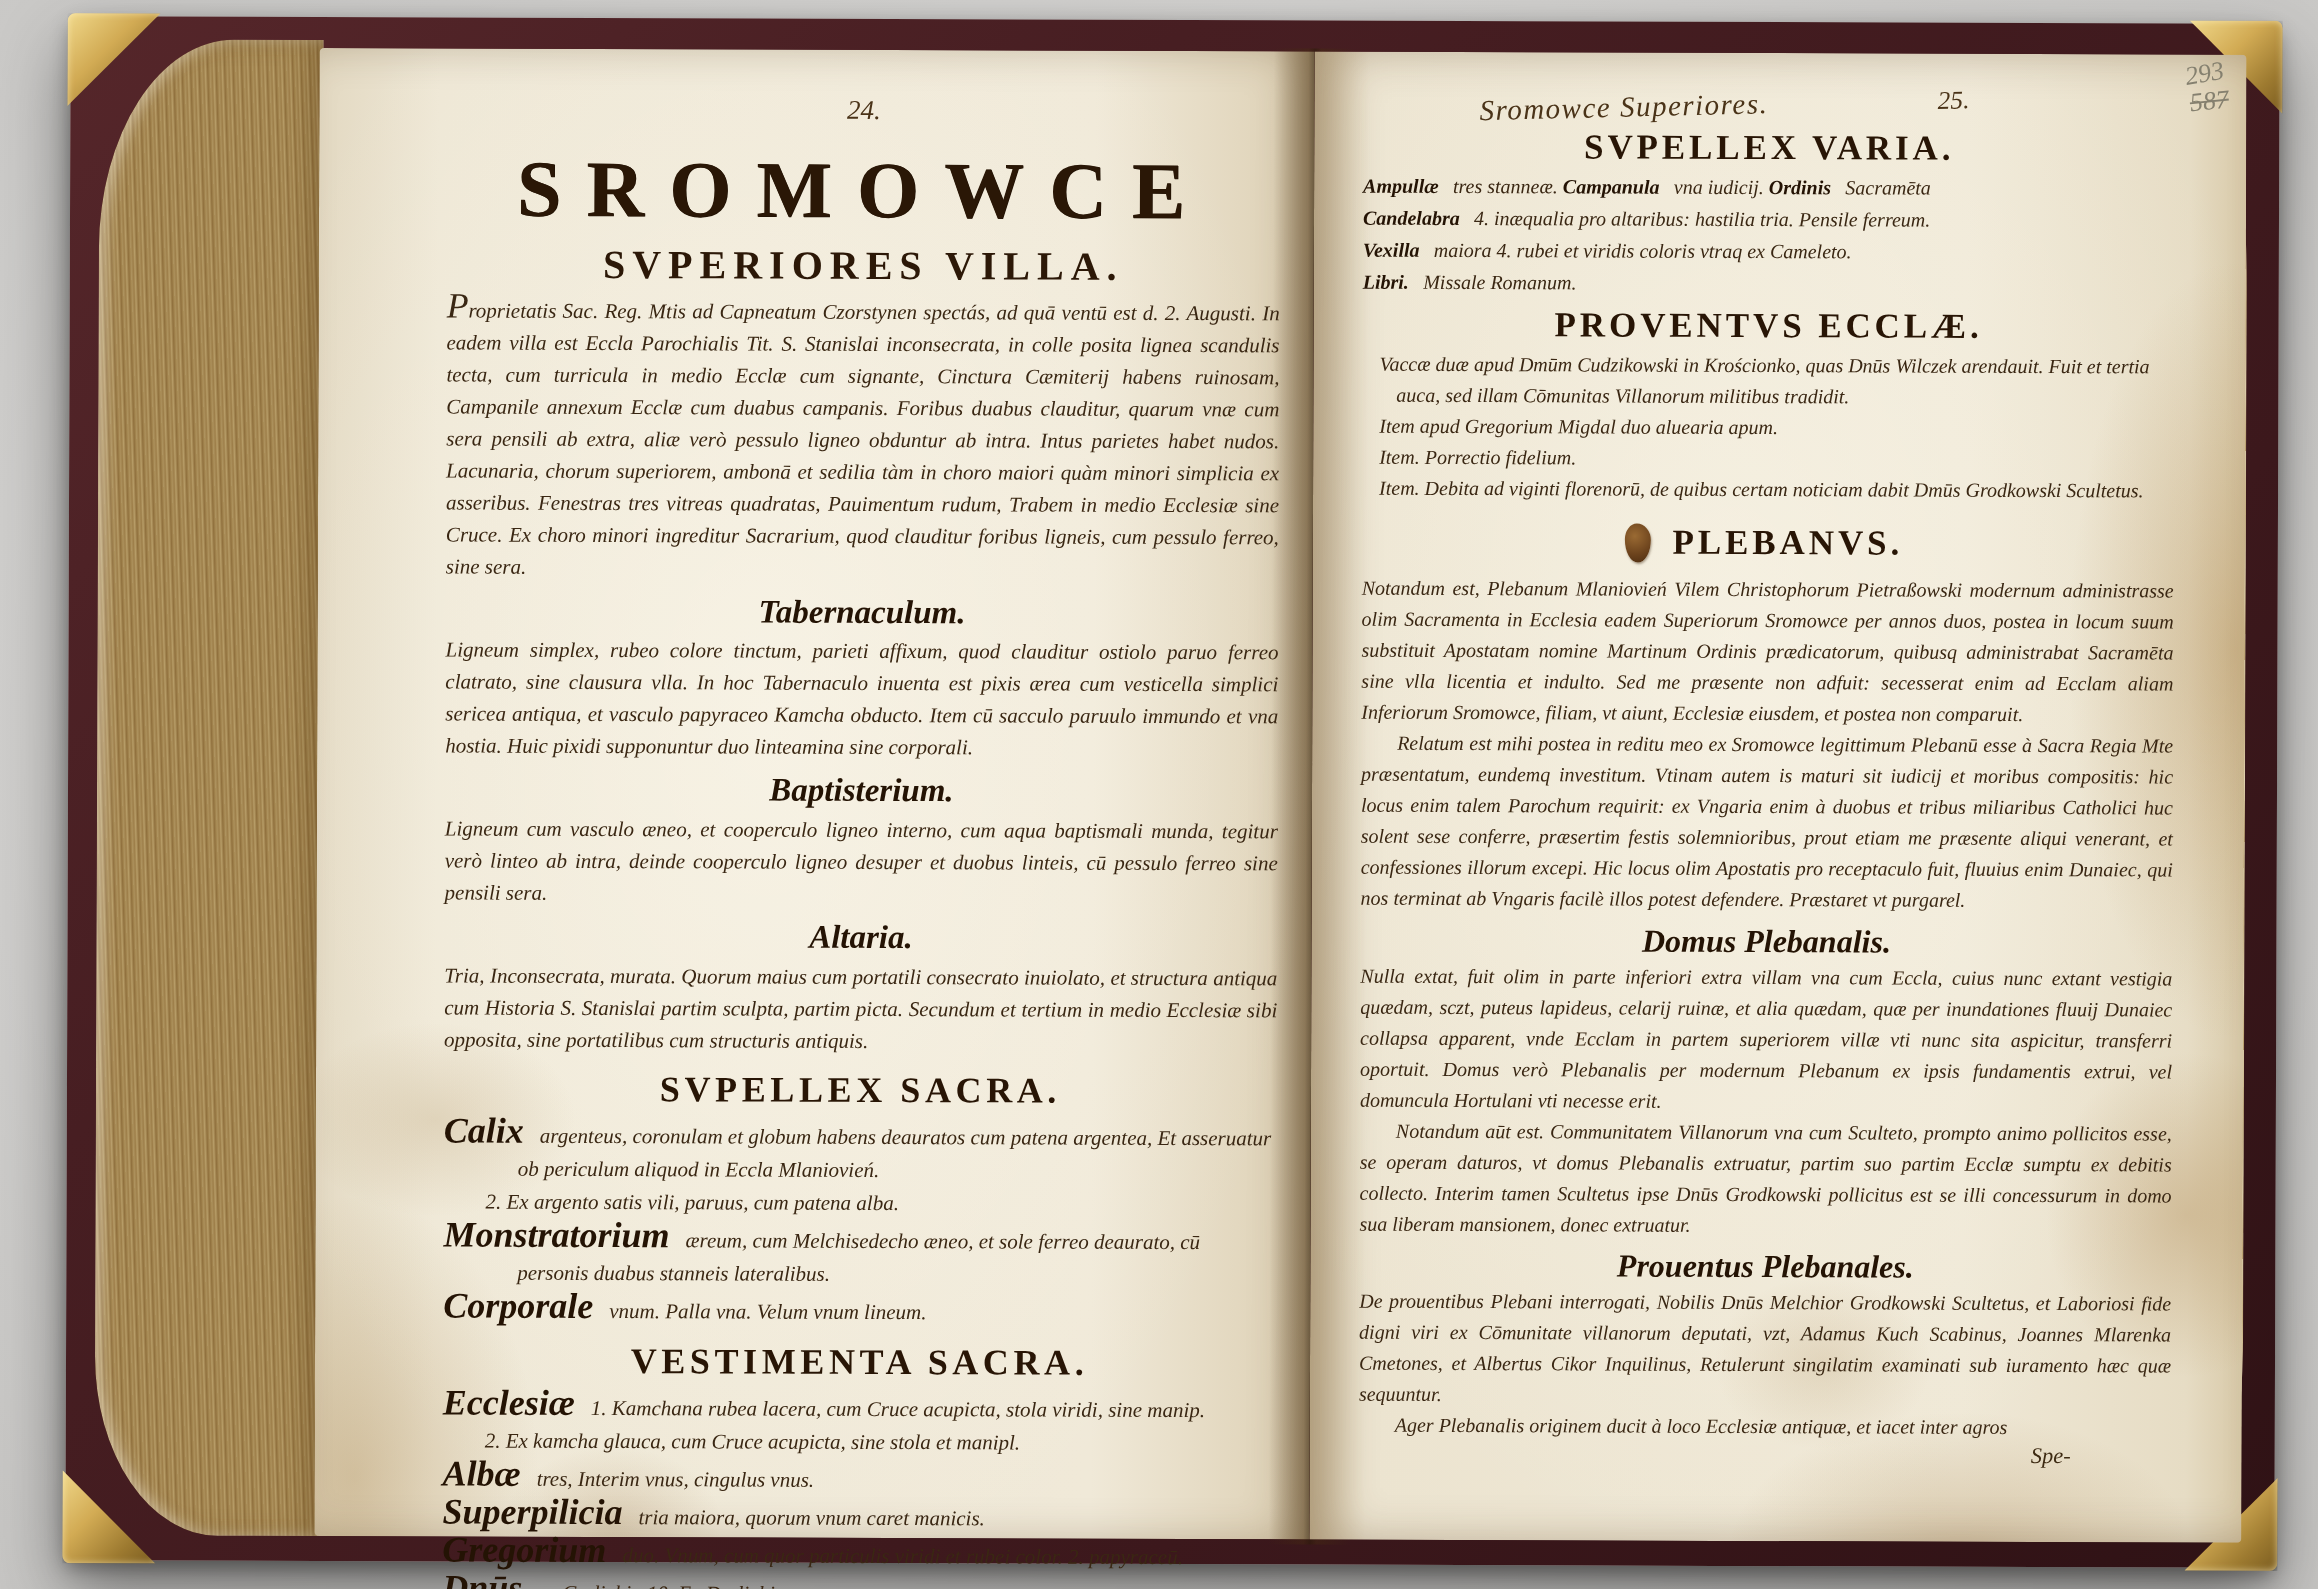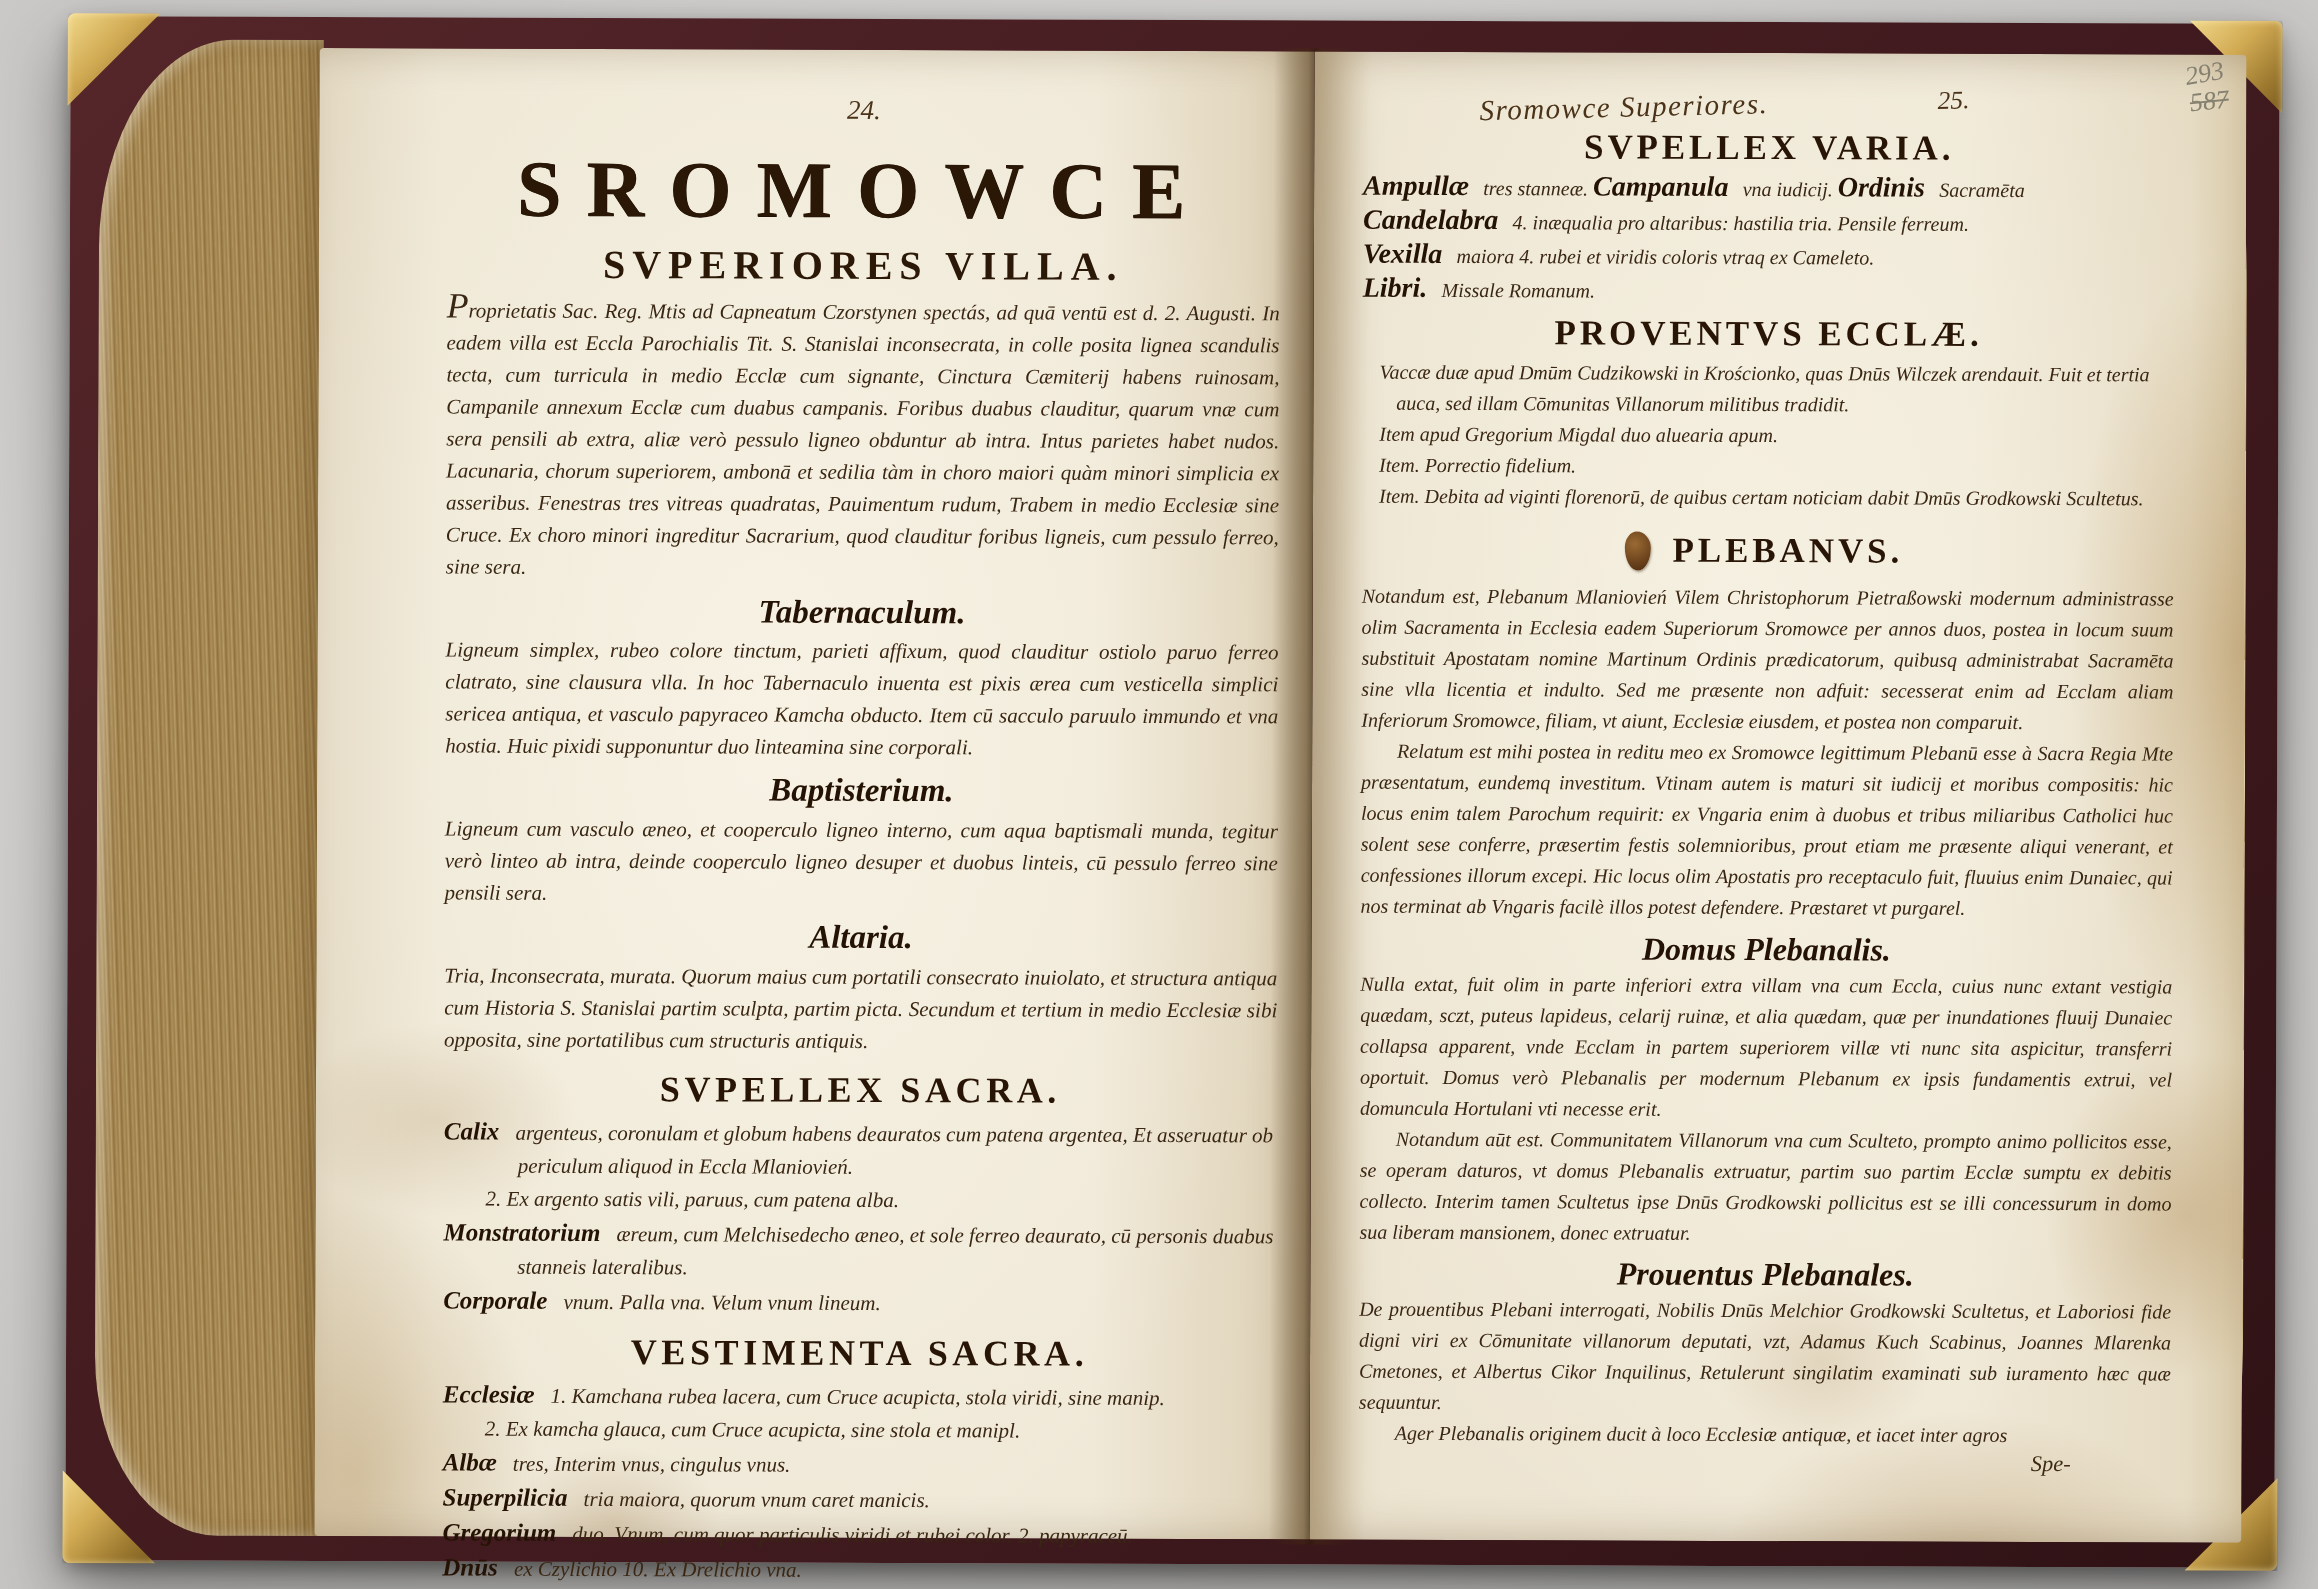--- a/index.html
+++ b/index.html
@@ -84,35 +84,35 @@
     text-align:center; font-size:80px; letter-spacing:25px; margin-top:18.5px;
     color:#2a1706; font-weight:600; text-shadow:0.4px 0.4px 0 #1f1104;
     font-family:"Liberation Serif","DejaVu Serif",serif;
   }
   .subtitle{ text-align:center; font-size:40px; letter-spacing:7px; font-weight:600; color:#2c1807; margin-top:6.2px;}
   .body{ font-style:italic; font-size:21px; line-height:32px; text-align:justify; margin-top:4.6px; }
   .body.intro::first-letter{ font-size:1.7em; line-height:0.8; }
   .sec-head{ text-align:center; font-size:33px; font-weight:700; font-style:italic; color:#241304; margin:9.3px 0 1.5px; }
   .caps-head{ text-align:center; font-size:36px; letter-spacing:4.6px; font-weight:600; color:#281505; margin:12.4px 0 4.6px; }
   .item{ font-style:italic; font-size:21px; line-height:33px; padding-left:74px; text-indent:-74px; }
-  .item .lead{ font-size:25px; font-weight:700; font-style:italic; margin-right:10.8px; color:#241304;}
+  .item .lead{ font-size:36px; font-weight:700; font-style:italic; margin-right:10.8px; color:#241304;}
   .item.indent{ padding-left:116px; text-indent:-74px; }
 
   .running{ font-style:italic; font-size:29px; color:#4a3318; transform:rotate(-1.6deg); padding-left:116px; }
   .running .rt{ letter-spacing:1.5px; }
   .running .pn{ margin-left:162px; font-size:25.5px; }
   .folio-notes{
     position:absolute; right:20px; top:4.6px; color:#85806f; font-style:italic; font-size:26px;
     transform:rotate(-10deg); text-align:center; line-height:28px;
   }
   .folio-notes .struck{ text-decoration:line-through; display:inline-block; transform:rotate(4deg); }
 
   .r-body{ font-style:italic; font-size:20px; line-height:31px; text-align:justify; }
   .r-line{ font-style:italic; font-size:20px; line-height:32px; }
-  .r-line .lead{ font-size:28px; font-weight:700; margin-right:9.3px; color:#241304;}
+  .r-line .lead{ font-size:20px; font-weight:700; margin-right:9.3px; color:#241304;}
   .r-item{ font-style:italic; font-size:20px; line-height:31px; padding-left:34px; text-indent:-17px;}
   .para-indent{ text-indent:36px; }
   .plebanus-row{ display:flex; justify-content:center; align-items:center; gap:14px; margin:10.8px 0 3.1px;}
   .seal{ width:26px; height:39px; border-radius:46% 54% 50% 50%/40% 42% 58% 60%;
     background:radial-gradient(circle at 38% 32%, #9a6a33, #6b421c 60%, #4c2c10);
     box-shadow:0.8px 1.5px 2.3px rgba(60,35,10,.4);}
   .r-caps-head{ text-align:center; font-size:35px; letter-spacing:3.9px; font-weight:600; color:#281505; margin:7.7px 0 3.1px;}
   .r-sec-head{ text-align:center; font-size:32px; font-weight:700; font-style:italic; color:#241304; margin:7.7px 0 1.5px;}
   .r-catch{ text-align:right; font-style:italic; font-size:22.4px; padding-right:100px; color:#3d2a12;}
   .final-line{ text-indent:36px; }

